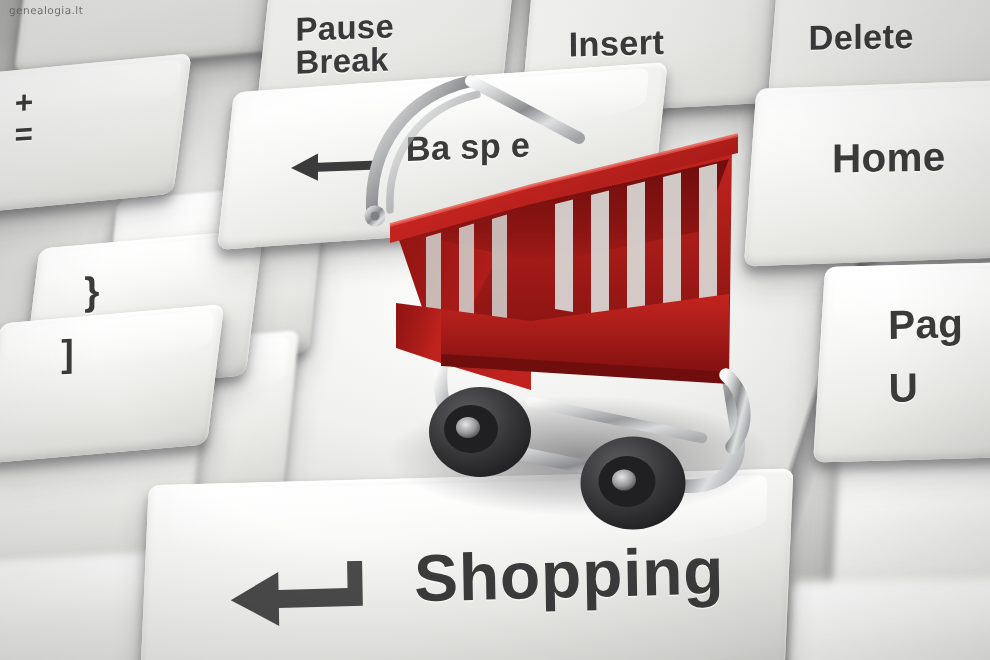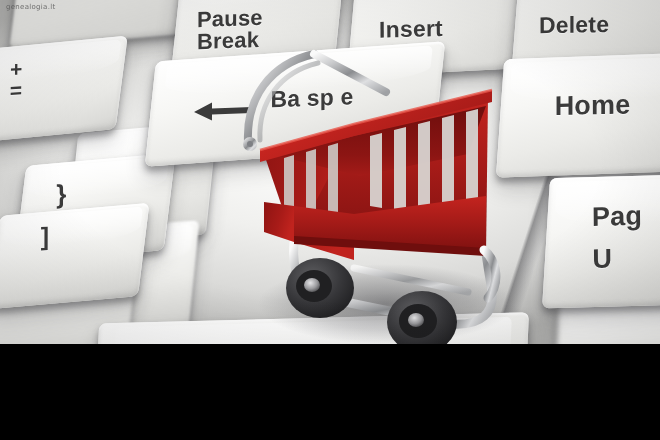--- a/index.html
+++ b/index.html
@@ -3,21 +3,21 @@
 <meta charset="utf-8">
 <style>
   html, body {
     margin: 0;
     padding: 0;
     background: #000;
   }
   #stage {
     position: relative;
     width: 660px;
-    height: 344px;
+    height: 440px;
     overflow: hidden;
     background: #f9a8d4;
     font-family: "Liberation Sans", sans-serif;
   }
 
   
   .kb-base {
     position: absolute;
     inset: 0;
     background:

